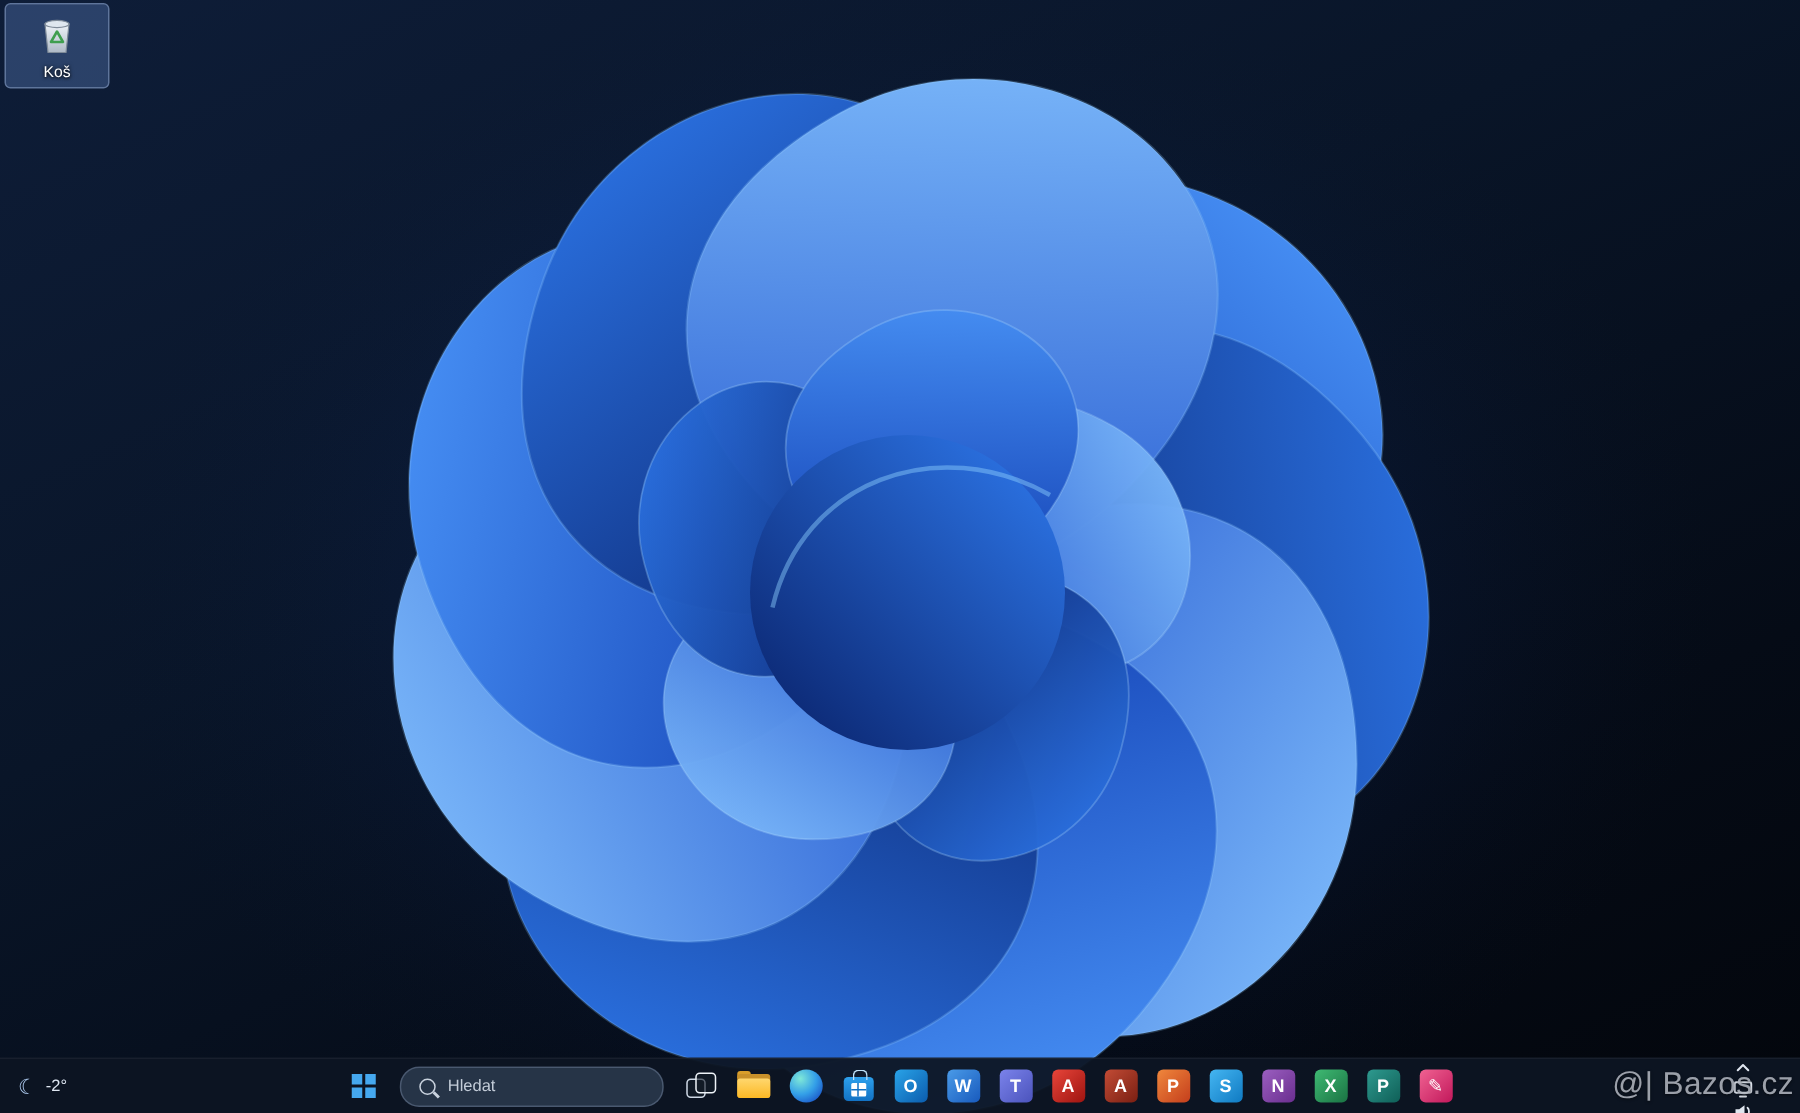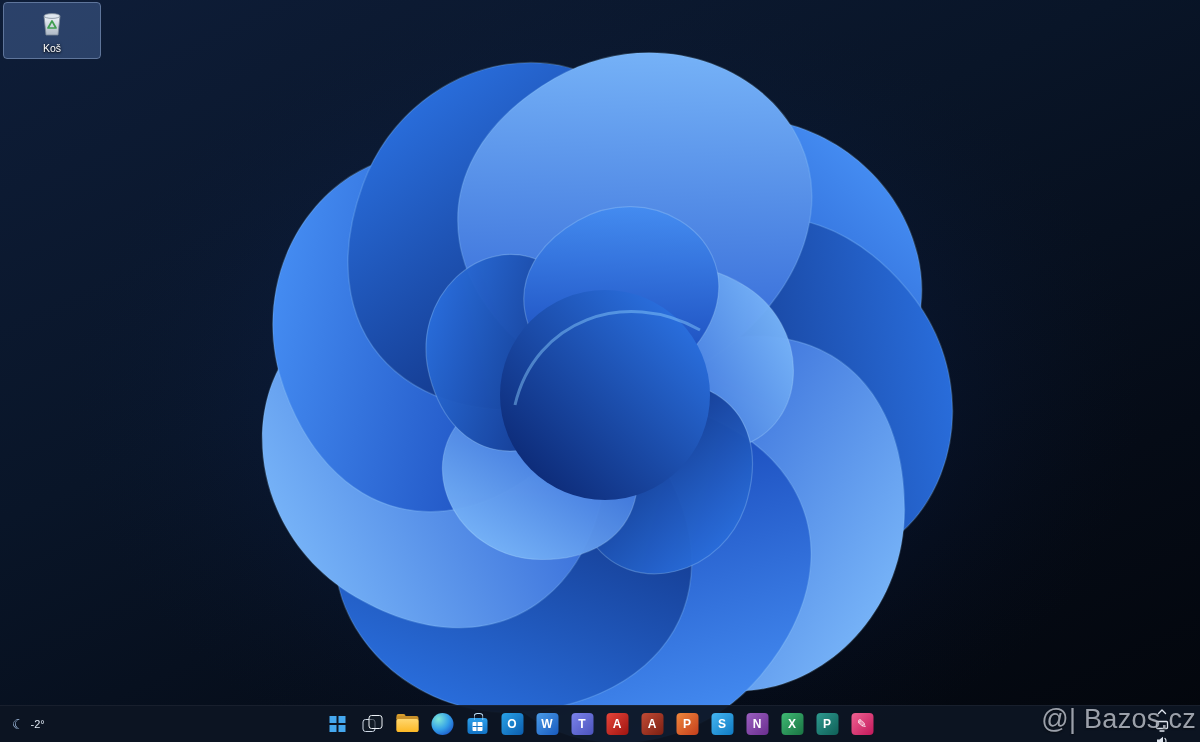--- a/index.html
+++ b/index.html
@@ -3,21 +3,21 @@
 <meta charset="utf-8">
 <style>
   html,body{margin:0;padding:0;}
   body{font-family:"Liberation Sans","DejaVu Sans",sans-serif;}
   #stage{position:relative;width:1200px;height:742px;overflow:hidden;
     background:linear-gradient(155deg,#0e1d38 0%,#091528 40%,#050b16 75%,#03060c 100%);}
   #wallpaper{position:absolute;inset:0;width:100%;height:100%;z-index:0;}
 
   
   .desk-icon{position:absolute;width:56px;text-align:center;color:#fff;font-size:10.5px;
-    padding:3px 20px 4px;border-radius:3px;z-index:2;cursor:default;}
+    padding:3px 6px 4px;border-radius:3px;z-index:2;cursor:default;}
   .desk-icon.selected{background:rgba(130,175,255,.25);outline:1px solid rgba(175,205,255,.5);}
   .di-img{height:34px;display:flex;align-items:center;justify-content:center;}
   .di-label{margin-top:2px;line-height:1.15;text-shadow:0 1px 2px rgba(0,0,0,.9),0 0 3px rgba(0,0,0,.6);}
 
   
   #taskbar{position:absolute;left:0;right:0;bottom:0;height:36px;background:rgba(13,21,35,.95);
     border-top:1px solid rgba(255,255,255,.05);display:flex;align-items:center;z-index:10;}
   .tb-left{display:flex;align-items:center;gap:6px;padding:0 10px 0 12px;color:#dfe7f2;height:100%;}
   .moon{font-size:14px;color:#aecbf0;}
   .temp{font-size:11px;}
@@ -49,21 +49,21 @@
     border-radius:3px;margin-top:4px;}
   .storebag .handle{position:absolute;top:-5px;left:6px;width:8px;height:6px;border:1.6px solid #bfe2fa;
     border-bottom:none;border-radius:4px 4px 0 0;display:block;}
   .storebag .win{position:absolute;left:5px;top:3.5px;width:10px;height:9px;background:#fff;border-radius:1px;display:block;}
   .storebag .win::before{content:"";position:absolute;left:0;right:0;top:4px;height:1.2px;background:#1272c4;}
   .storebag .win::after{content:"";position:absolute;top:0;bottom:0;left:4.5px;width:1.2px;background:#1272c4;}
   .tb-right{margin-left:auto;display:flex;align-items:center;gap:2px;padding-right:6px;height:100%;flex-direction:column;}
   .tray-btn{width:24px;height:28px;display:flex;align-items:center;justify-content:center;border-radius:4px;}
   .clock{text-align:right;color:#e6ebf3;font-size:10px;line-height:1.35;padding:0 8px 0 6px;}
 
-  #watermark{position:absolute;right:4px;bottom:7px;z-index:20;font-size:27px;
+  #watermark{position:absolute;right:4px;bottom:7px;z-index:20;font-size:21px;
     color:rgba(188,193,202,.82);letter-spacing:.3px;text-shadow:0 1px 2px rgba(0,0,0,.55);}
 </style>
 </head>
 <body>
 
 <div id="stage">
 
   <svg id="wallpaper" viewBox="0 0 1200 742" preserveAspectRatio="xMidYMid slice" aria-hidden="true">
     <defs>
       <radialGradient id="glow" cx="50%" cy="50%" r="50%">
@@ -134,20 +134,24 @@
 
     <div class="tb-center">
       <div class="start">
         <span class="winlogo">
             <i></i>
             <i></i>
             <i></i>
             <i></i>
           </span>
       </div>
+      <div class="search">
+        <span class="mag"></span>
+        <span class="ph">Hledat</span>
+      </div>
       <div id="apps">
           <div class="tb-icon">
             <span class="tview">
               <i></i>
               <i></i>
             </span>
           </div>
           <div class="tb-icon">
             <span class="folder">
               <i class="back"></i>

